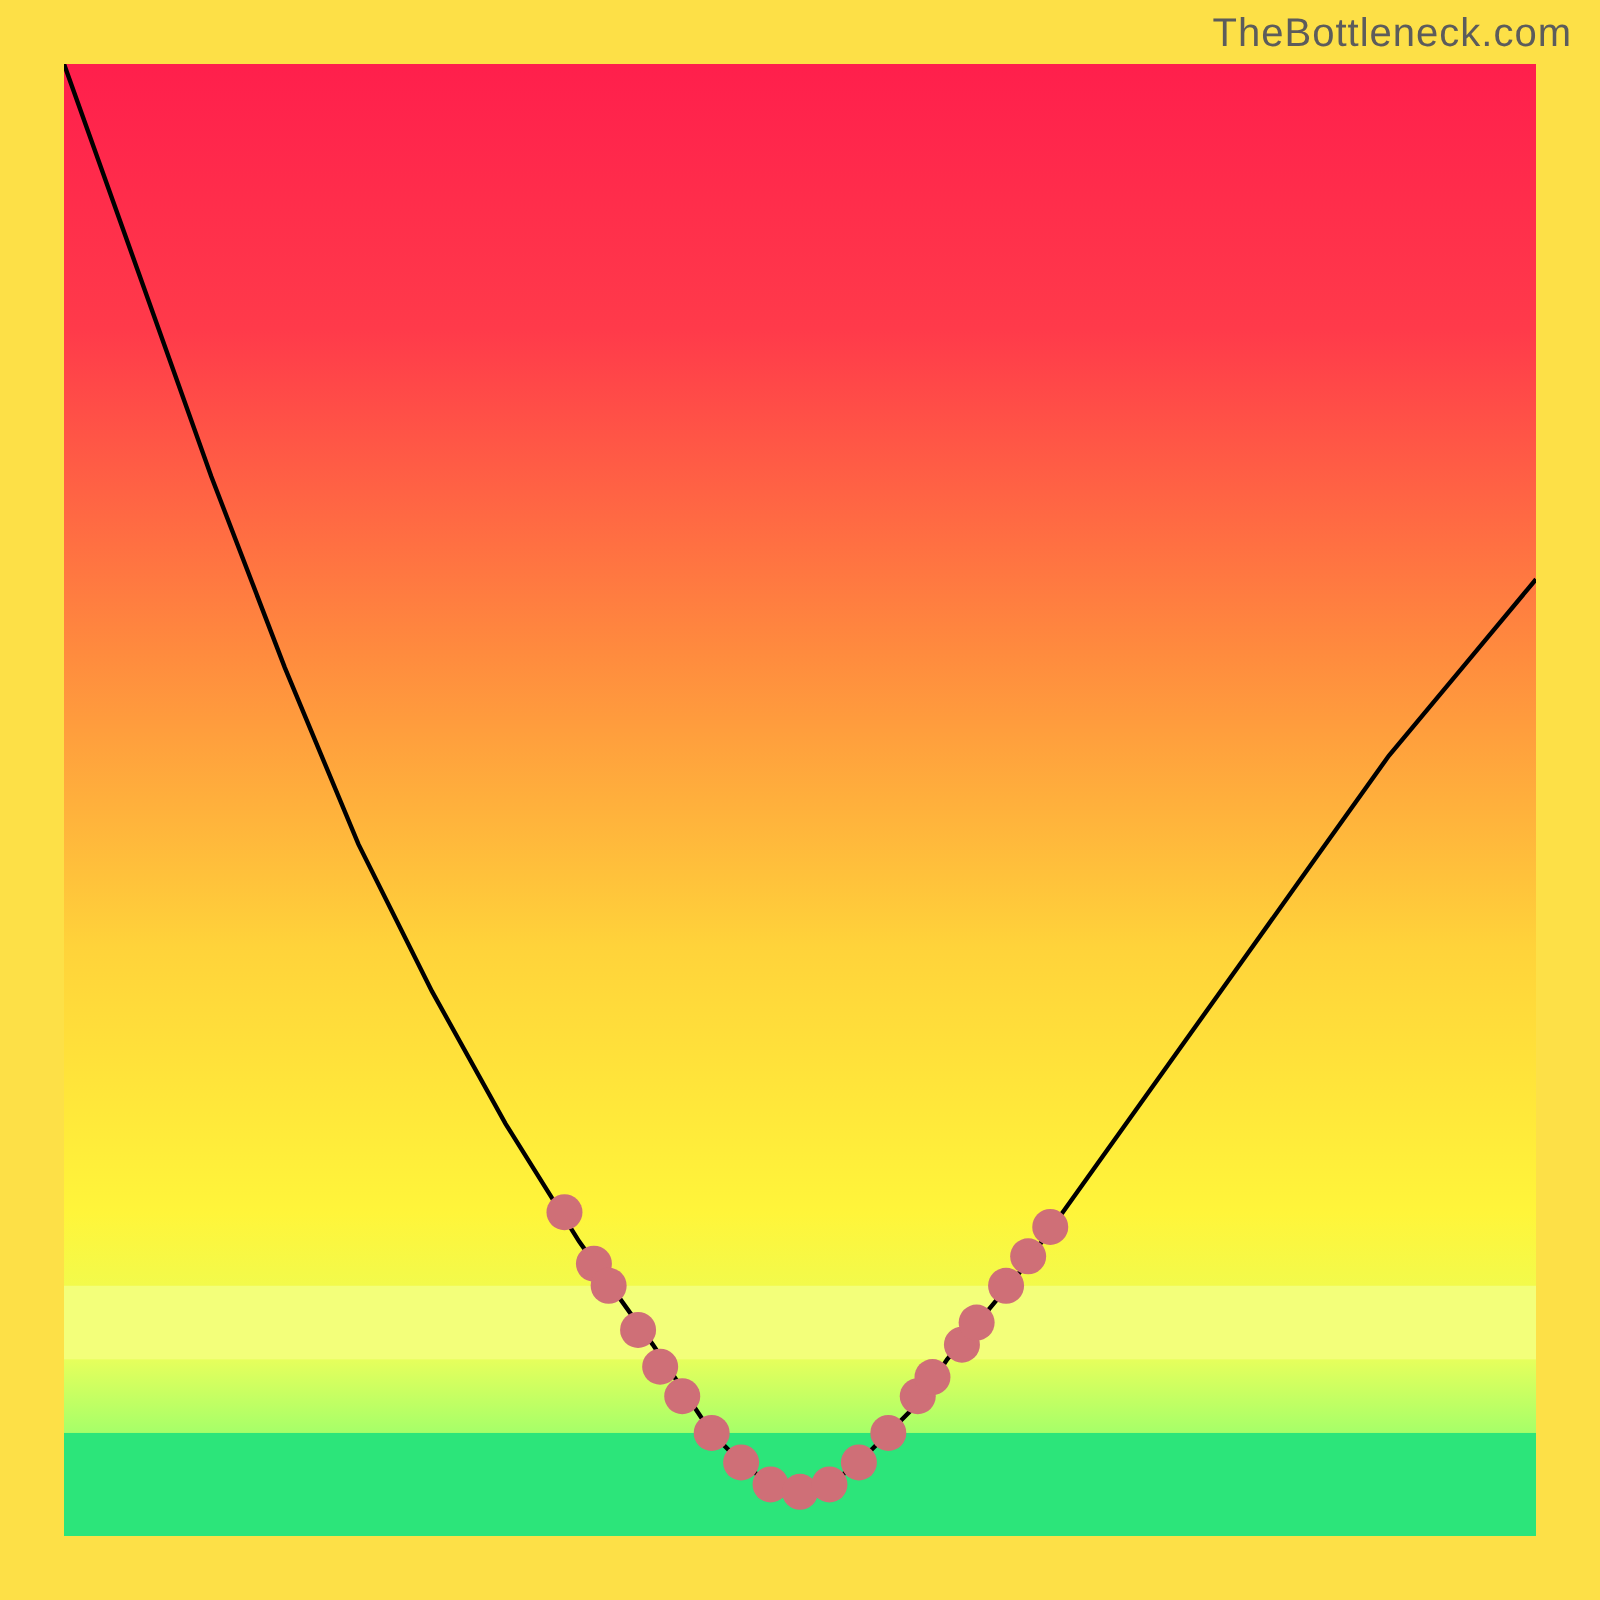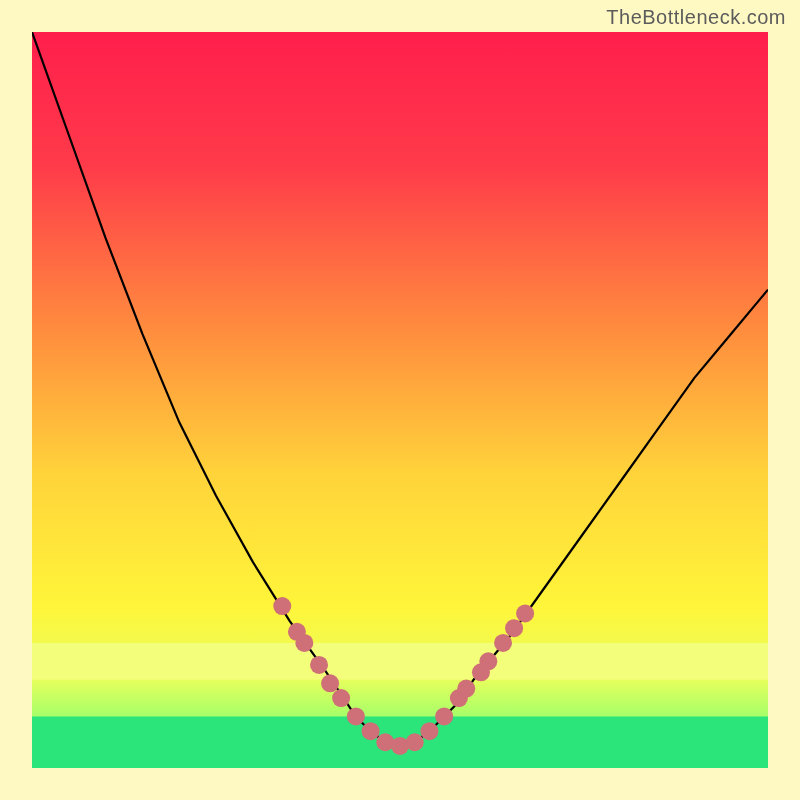--- a/index.html
+++ b/index.html
@@ -1,16 +1,16 @@
 <!DOCTYPE html>
 <html><head>
 <meta charset="utf-8">
 <style>
 html,body{margin:0;padding:0;width:800px;height:800px;overflow:hidden;font-family:Arial,Helvetica,sans-serif}
-.frame{width:800px;height:800px;background:#fef9c3;position:relative}
+.frame{width:800px;height:800px;background:#fde047;position:relative}
 .plot{position:absolute;left:32px;top:32px;width:736px;height:736px}
 .plot svg{display:block;width:736px;height:736px}
 .wm{position:absolute;top:6px;right:14px;color:#5c5c5c;font-size:20px;letter-spacing:.5px}
 </style>
 </head>
 <body>
 
 <div class="frame">
   <div class="wm">TheBottleneck.com</div>
   <div class="plot">

